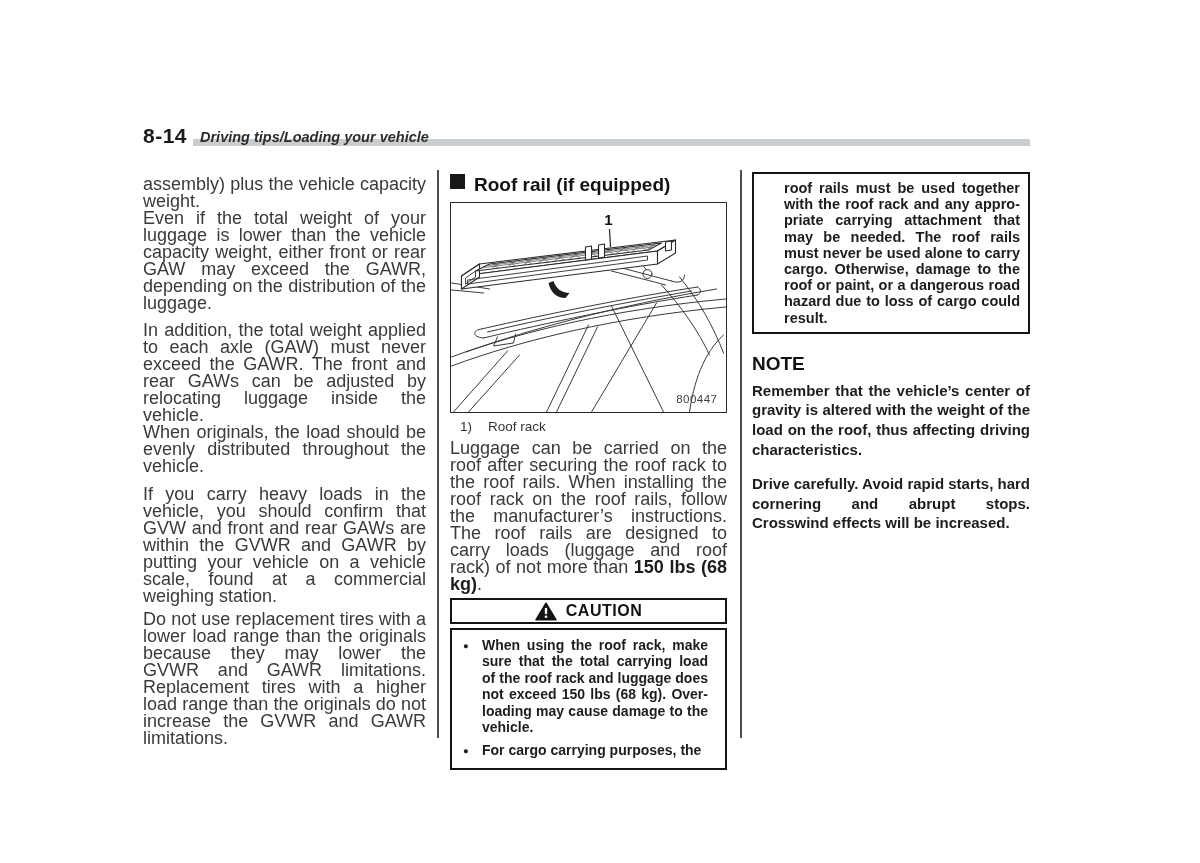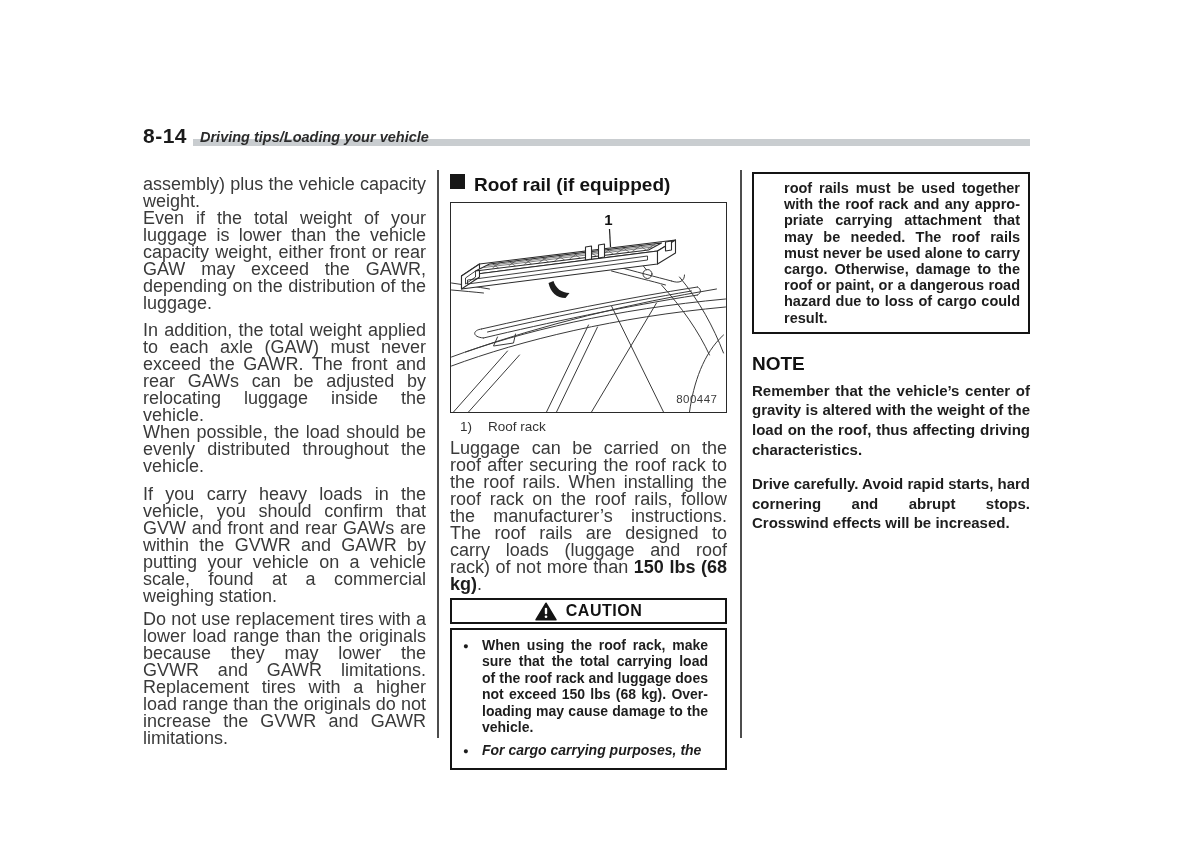--- a/index.html
+++ b/index.html
@@ -36,21 +36,21 @@
   .figure-caption{margin-top:6px;font-size:13.5px;color:#333;display:flex;}
   .caption-index{margin-left:10px;width:28px;flex:none;}
   .mid-para{margin-top:6px;}
   .bold-inline{font-weight:bold;color:#1c1c1c;}
   .caution-header{margin-top:5px;border:2px solid #141414;height:22px;
     display:flex;align-items:center;justify-content:center;gap:9px;}
   .caution-title{font-size:16px;font-weight:bold;color:#121212;letter-spacing:0.5px;}
   .caution-body{margin-top:4px;border:2px solid #141414;padding:7px 17px 7px 5px;}
   .caution-item{display:flex;font-weight:bold;font-size:14px;line-height:16.4px;
     text-align:justify;color:#1d1d1d;hyphens:manual;}
-  .caution-item + .caution-item{margin-top:7px;font-style:italic;}
+  .caution-item + .caution-item{margin-top:7px;}
   .bullet-icon{flex:0 0 19px;padding-left:6px;}
   .bullet-icon::before{content:"●";font-size:9.5px;position:relative;top:-1px;}
   
   .cont-box{border:2px solid #141414;padding:6px 8px 6px 30px;font-weight:bold;
     font-size:14.5px;line-height:16.2px;text-align:justify;color:#1d1d1d;hyphens:manual;}
   .note-title{margin-top:19px;font-size:19px;font-weight:bold;color:#121212;}
   .note-para{margin-top:6px;font-weight:bold;font-size:15px;line-height:19.6px;
     text-align:justify;color:#1d1d1d;}
   .note-para + .note-para{margin-top:3px;}
   
@@ -69,21 +69,21 @@
   <div class="chapter-title">Driving tips/Loading your vehicle</div>
 </div>
 
 <div class="col-divider divider-1"></div>
 <div class="col-divider divider-2"></div>
 
 <div class="col col1">
   <p class="para">assembly) plus the vehicle capacity weight.</p>
   <p class="para gap-0">Even if the total weight of your luggage is lower than the vehicle capacity weight, either front or rear GAW may exceed the GAWR, depending on the distribution of the luggage.</p>
   <p class="para gap-a">In addition, the total weight applied to each axle (GAW) must never exceed the GAWR. The front and rear GAWs can be adjusted by relocating luggage inside the vehicle.</p>
-  <p class="para gap-0">When possible, the load should be evenly distributed throughout the vehicle.</p>
+  <p class="para gap-0">When originals, the load should be evenly distributed throughout the vehicle.</p>
   <p class="para gap-b">If you carry heavy loads in the vehicle, you should confirm that GVW and front and rear GAWs are within the GVWR and GAWR by putting your vehicle on a vehicle scale, found at a commercial weighing station.</p>
   <p class="para gap-c">Do not use replacement tires with a lower load range than the originals because they may lower the GVWR and GAWR limita­tions. Replacement tires with a higher load range than the originals do not increase the GVWR and GAWR limitations.</p>
 </div>
 
 <div class="col col2">
 
   <div class="section-heading">
     <span class="square-icon"></span>
     <span>Roof rail (if equipped)</span>
   </div>

